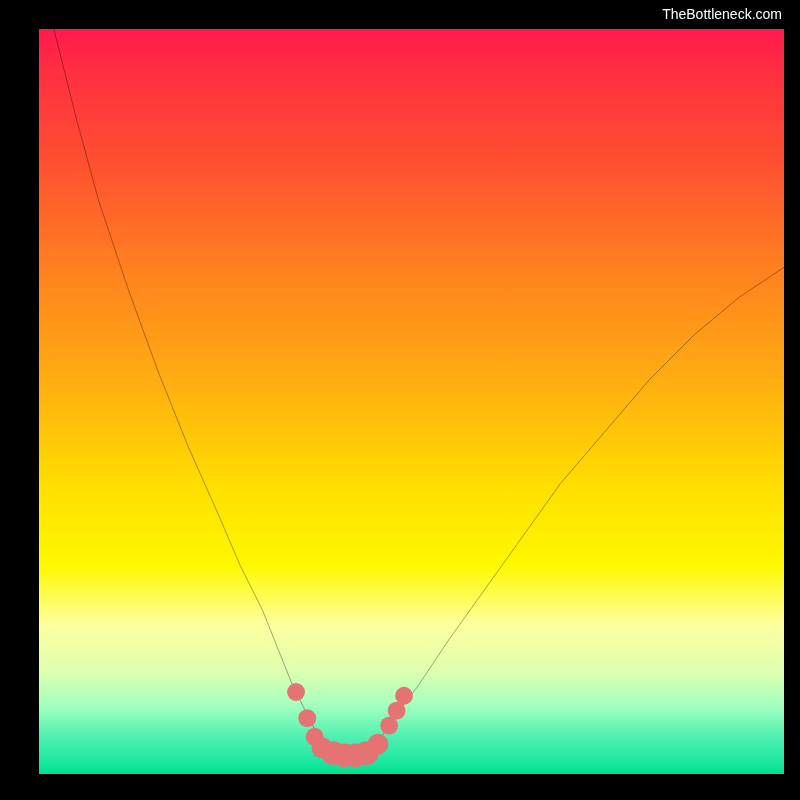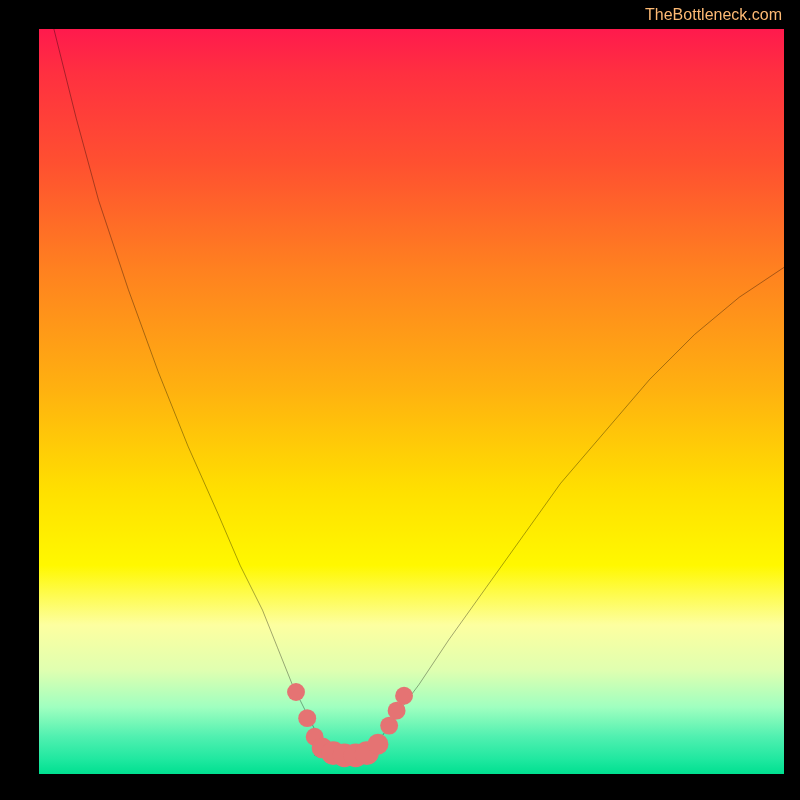--- a/index.html
+++ b/index.html
@@ -8,22 +8,22 @@
     width: 800px;
     height: 800px;
     background: #000;
     position: relative;
     font-family: Arial, sans-serif;
   }
   .watermark {
     position: absolute;
     top: 6px;
     right: 18px;
-    color: #fdba74;
-    font-size: 16px;
+    color: #ffffff;
+    font-size: 14px;
     font-weight: 500;
     z-index: 10;
   }
   .plot-area {
     position: absolute;
     left: 39px;
     top: 29px;
     width: 745px;
     height: 745px;
     background: linear-gradient(to bottom,

